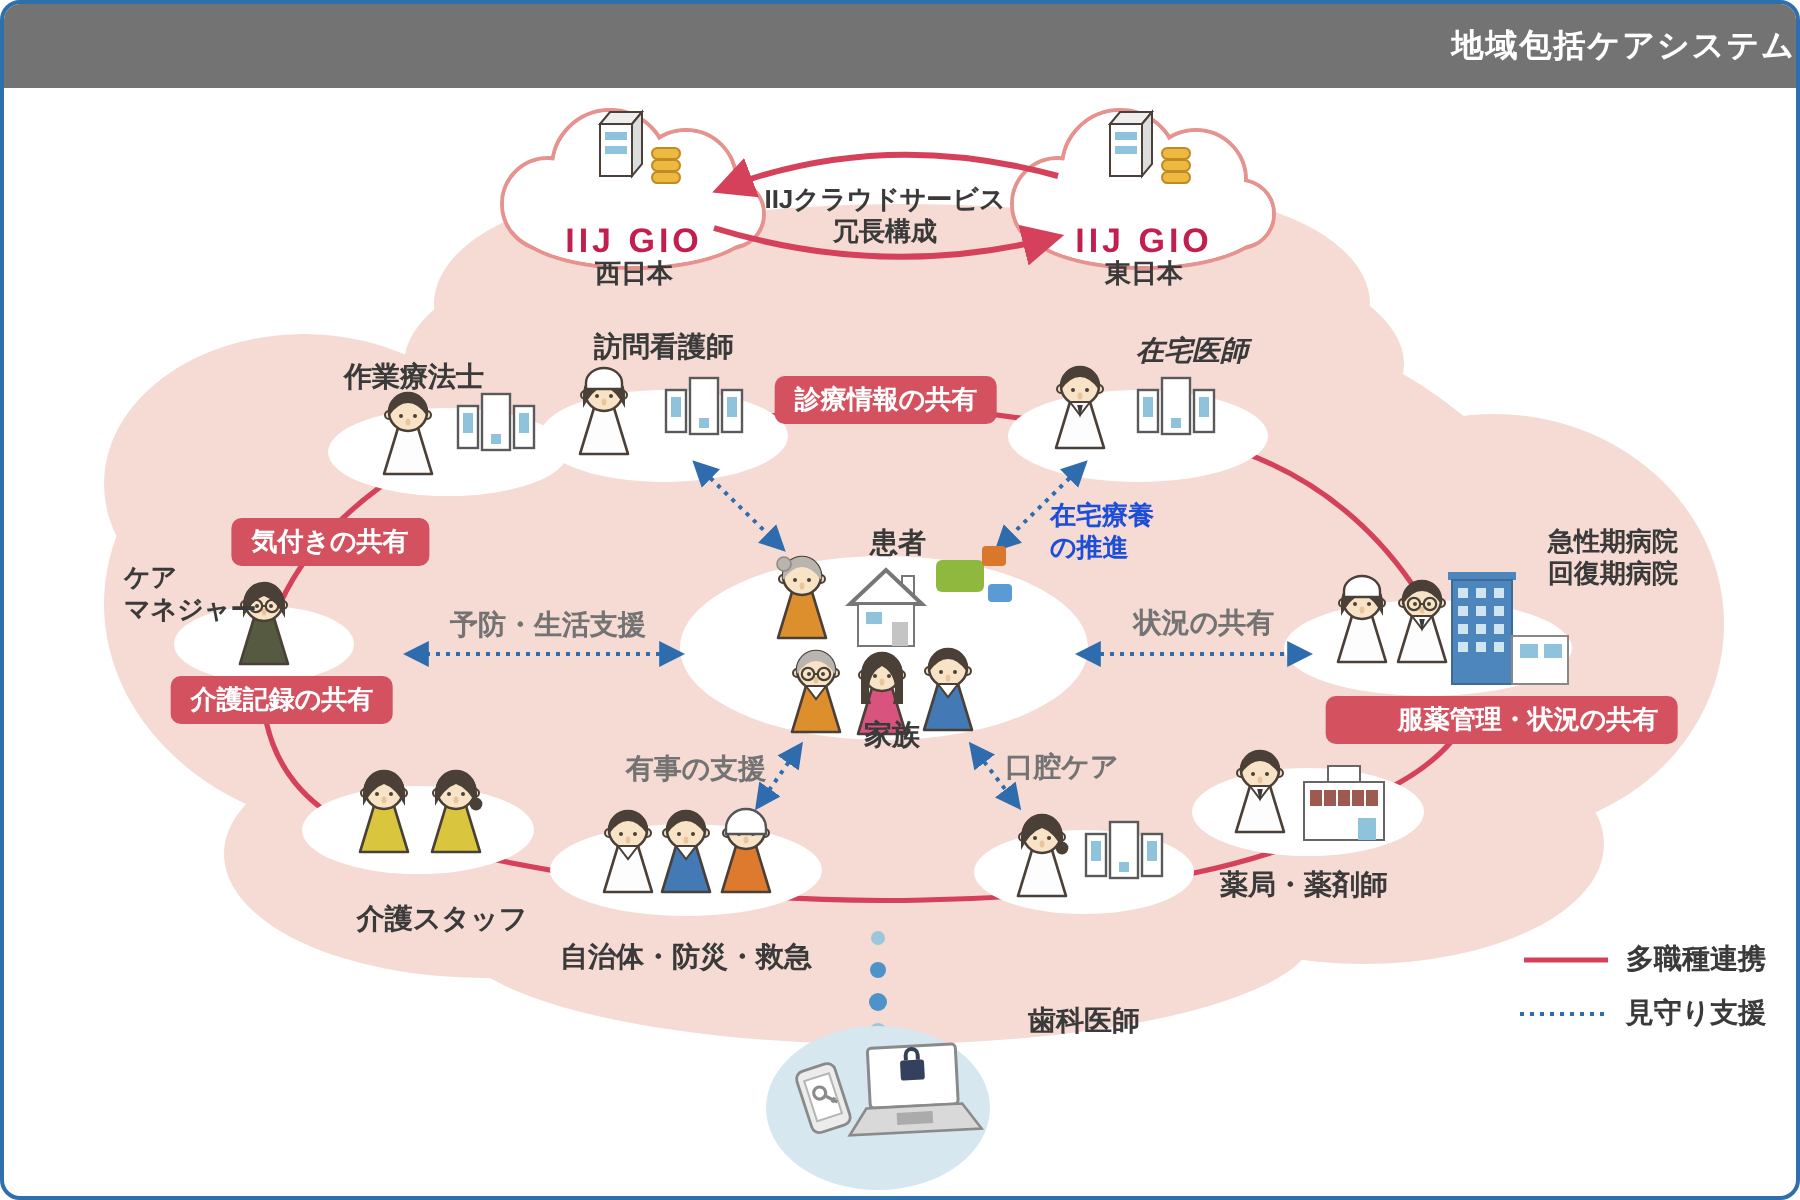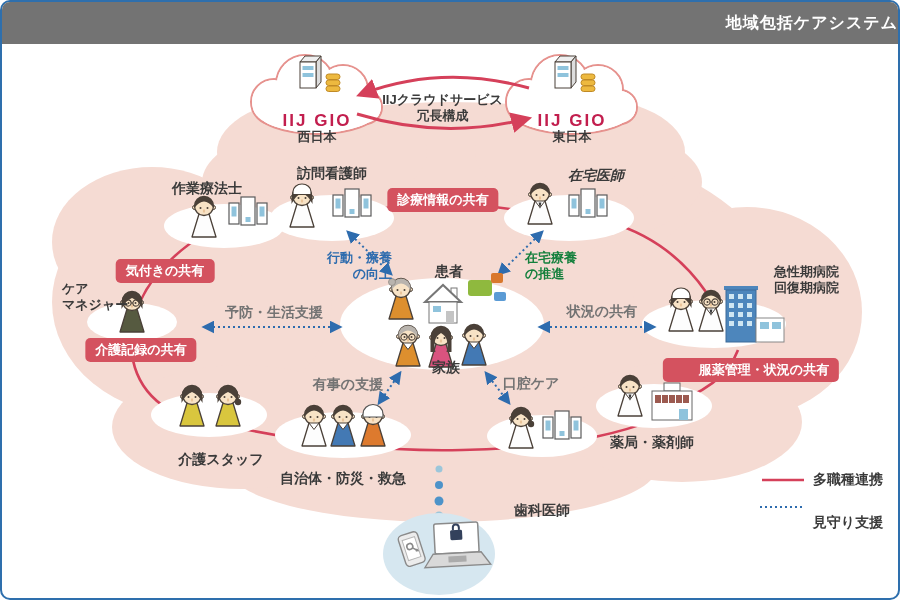--- a/index.html
+++ b/index.html
@@ -389,50 +389,46 @@
     <span>東日本</span>
   </div>
   <div class="blk ctr" style="left:368px;top:90px;width:145px;">
     <span>IIJクラウドサービス</span>
     <span>冗長構成</span>
   </div>
 
   <div class="t" style="left:205px;top:187px;">作業療法士</div>
   <div class="t" style="left:330px;top:172px;">訪問看護師</div>
   <div class="t" style="left:594px;top:174px;font-style:italic;">在宅医師</div>
-  <div class="blk" style="left:772px;top:262px;">
+  <div class="blk" style="left:772px;top:262px;font-family:Liberation Mono, monospace;">
     <span>急性期病院</span>
     <span>回復期病院</span>
   </div>
   <div class="t" style="left:650px;top:441px;">薬局・薬剤師</div>
   <div class="t" style="left:540px;top:477px;margin-top:32px;">歯科医師</div>
   <div class="t" style="left:341px;top:477px;">自治体・防災・救急</div>
   <div class="t" style="left:219px;top:442px;margin-top:16px;">介護スタッフ</div>
   <div class="blk" style="left:60px;top:279px;">
     <span>ケア</span>
     <span>マネジャー</span>
   </div>
   <div class="t" style="left:447px;top:270px;">患者</div>
   <div class="t" style="left:444px;top:366px;">家族</div>
 
   <div class="badge" style="left:441px;top:198px;">診療情報の共有</div>
   <div class="badge" style="left:163px;top:269px;">気付きの共有</div>
-  <div class="badge" style="left:749px;top:368px;padding-left:36px;">服薬管理・状況の共有</div>
+  <div class="badge" style="left:749px;top:358px;padding-left:36px;">服薬管理・状況の共有</div>
   <div class="badge" style="left:139px;top:348px;">介護記録の共有</div>
 
-  <div class="blk blue rgt" style="left:290px;top:248px;width:100px;color:#2e6cae;">
-    <span>行動・療養</span>
-    <span>の向上</span>
-  </div>
-  <div class="blk blue" style="left:523px;top:248px;color:#15803d;">
+  <div class="blk blue" style="left:523px;top:248px;color:#1d4ed8;">
     <span>在宅療養</span>
     <span>の推進</span>
   </div>
   <div class="t blue" style="left:272px;top:311px;">予防・生活支援</div>
   <div class="t blue" style="left:600px;top:310px;">状況の共有</div>
   <div class="t blue" style="left:346px;top:383px;">有事の支援</div>
   <div class="t blue" style="left:529px;top:382px;">口腔ケア</div>
 
   <div class="t" style="left:846px;top:478px;">多職種連携</div>
-  <div class="t" style="left:846px;top:505px;margin-top:16px;">見守り支援</div>
+  <div class="t" style="left:846px;top:505px;">見守り支援</div>
 
 
 </div>
 
 </body></html>

